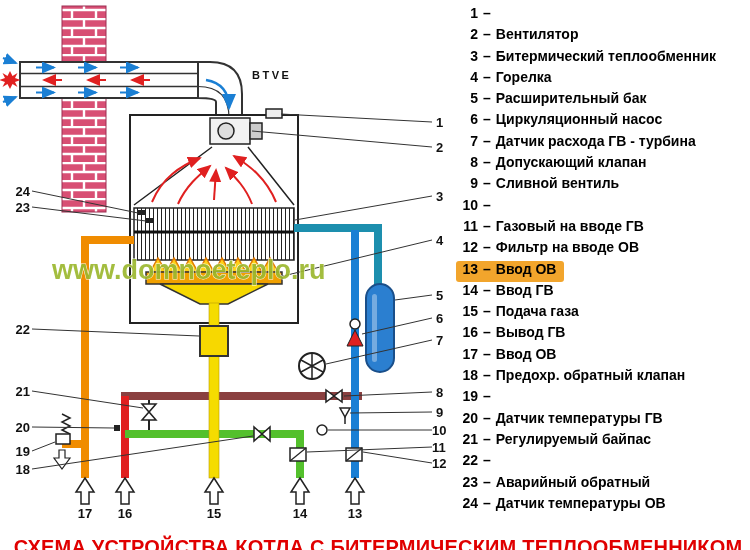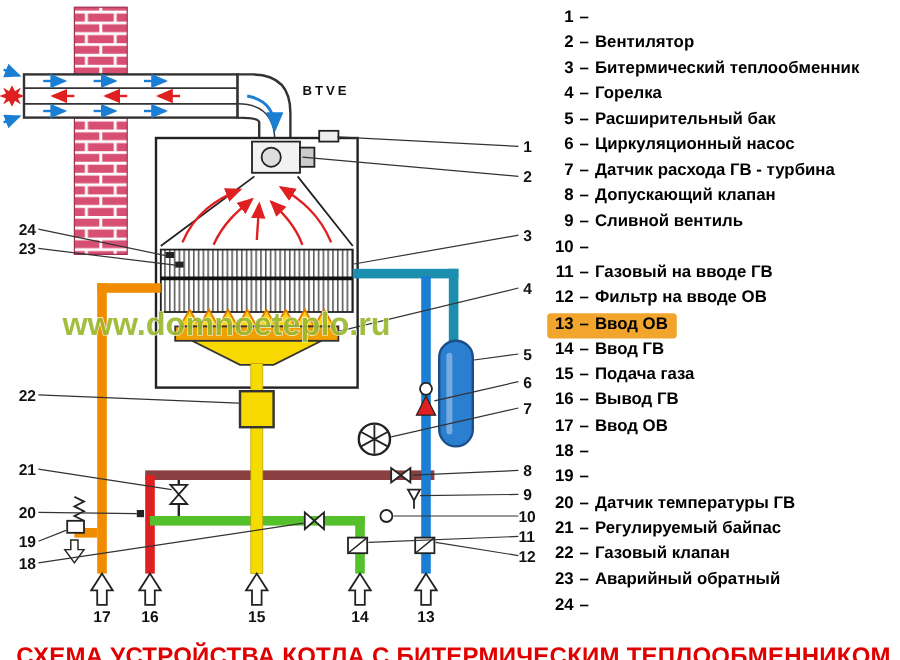--- a/index.html
+++ b/index.html
@@ -316,45 +316,46 @@
       <span class="lt">Вывод ГВ</span>
     </div>
       <div class="legend-row">
       <span class="ln">17</span>
       <span class="ld">–</span>
       <span class="lt">Ввод ОВ</span>
     </div>
       <div class="legend-row">
       <span class="ln">18</span>
       <span class="ld">–</span>
+      <span class="lt">Предохр. обратный клапан</span>
     </div>
       <div class="legend-row">
       <span class="ln">19</span>
       <span class="ld">–</span>
     </div>
       <div class="legend-row">
       <span class="ln">20</span>
       <span class="ld">–</span>
       <span class="lt">Датчик температуры ГВ</span>
     </div>
       <div class="legend-row">
       <span class="ln">21</span>
       <span class="ld">–</span>
       <span class="lt">Регулируемый байпас</span>
     </div>
       <div class="legend-row">
       <span class="ln">22</span>
       <span class="ld">–</span>
-      <span class="lt">Газовый клапан</span>
     </div>
       <div class="legend-row">
       <span class="ln">23</span>
       <span class="ld">–</span>
       <span class="lt">Аварийный обратный</span>
     </div>
       <div class="legend-row">
       <span class="ln">24</span>
       <span class="ld">–</span>
+      <span class="lt">Датчик температуры ОВ</span>
     </div>
     </div>
 
   <div id="title">СХЕМА УСТРОЙСТВА КОТЛА С БИТЕРМИЧЕСКИМ ТЕПЛООБМЕННИКОМ</div>
 </div>
 
 </body></html>

